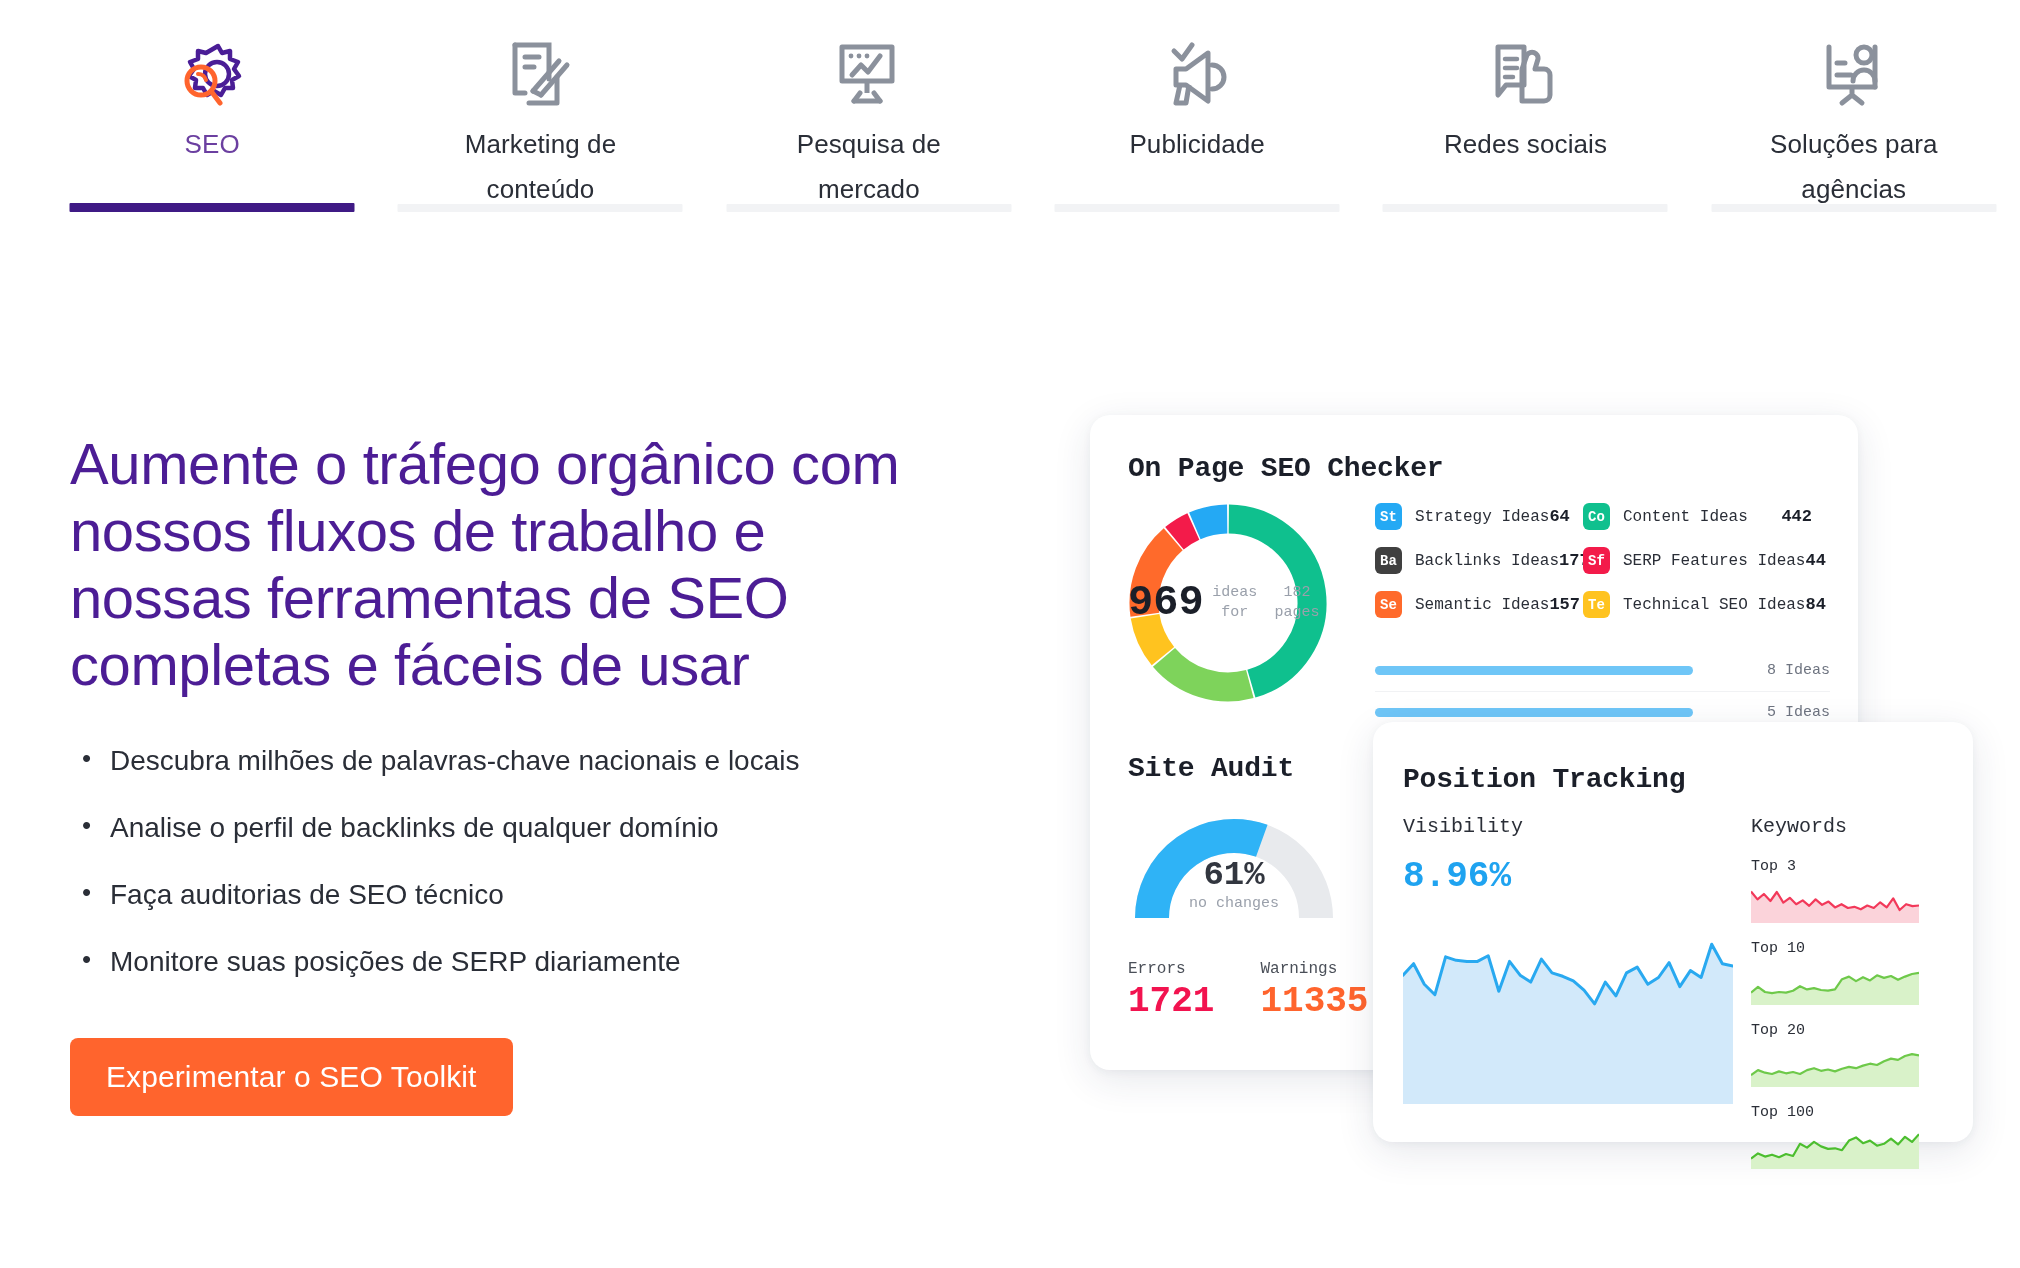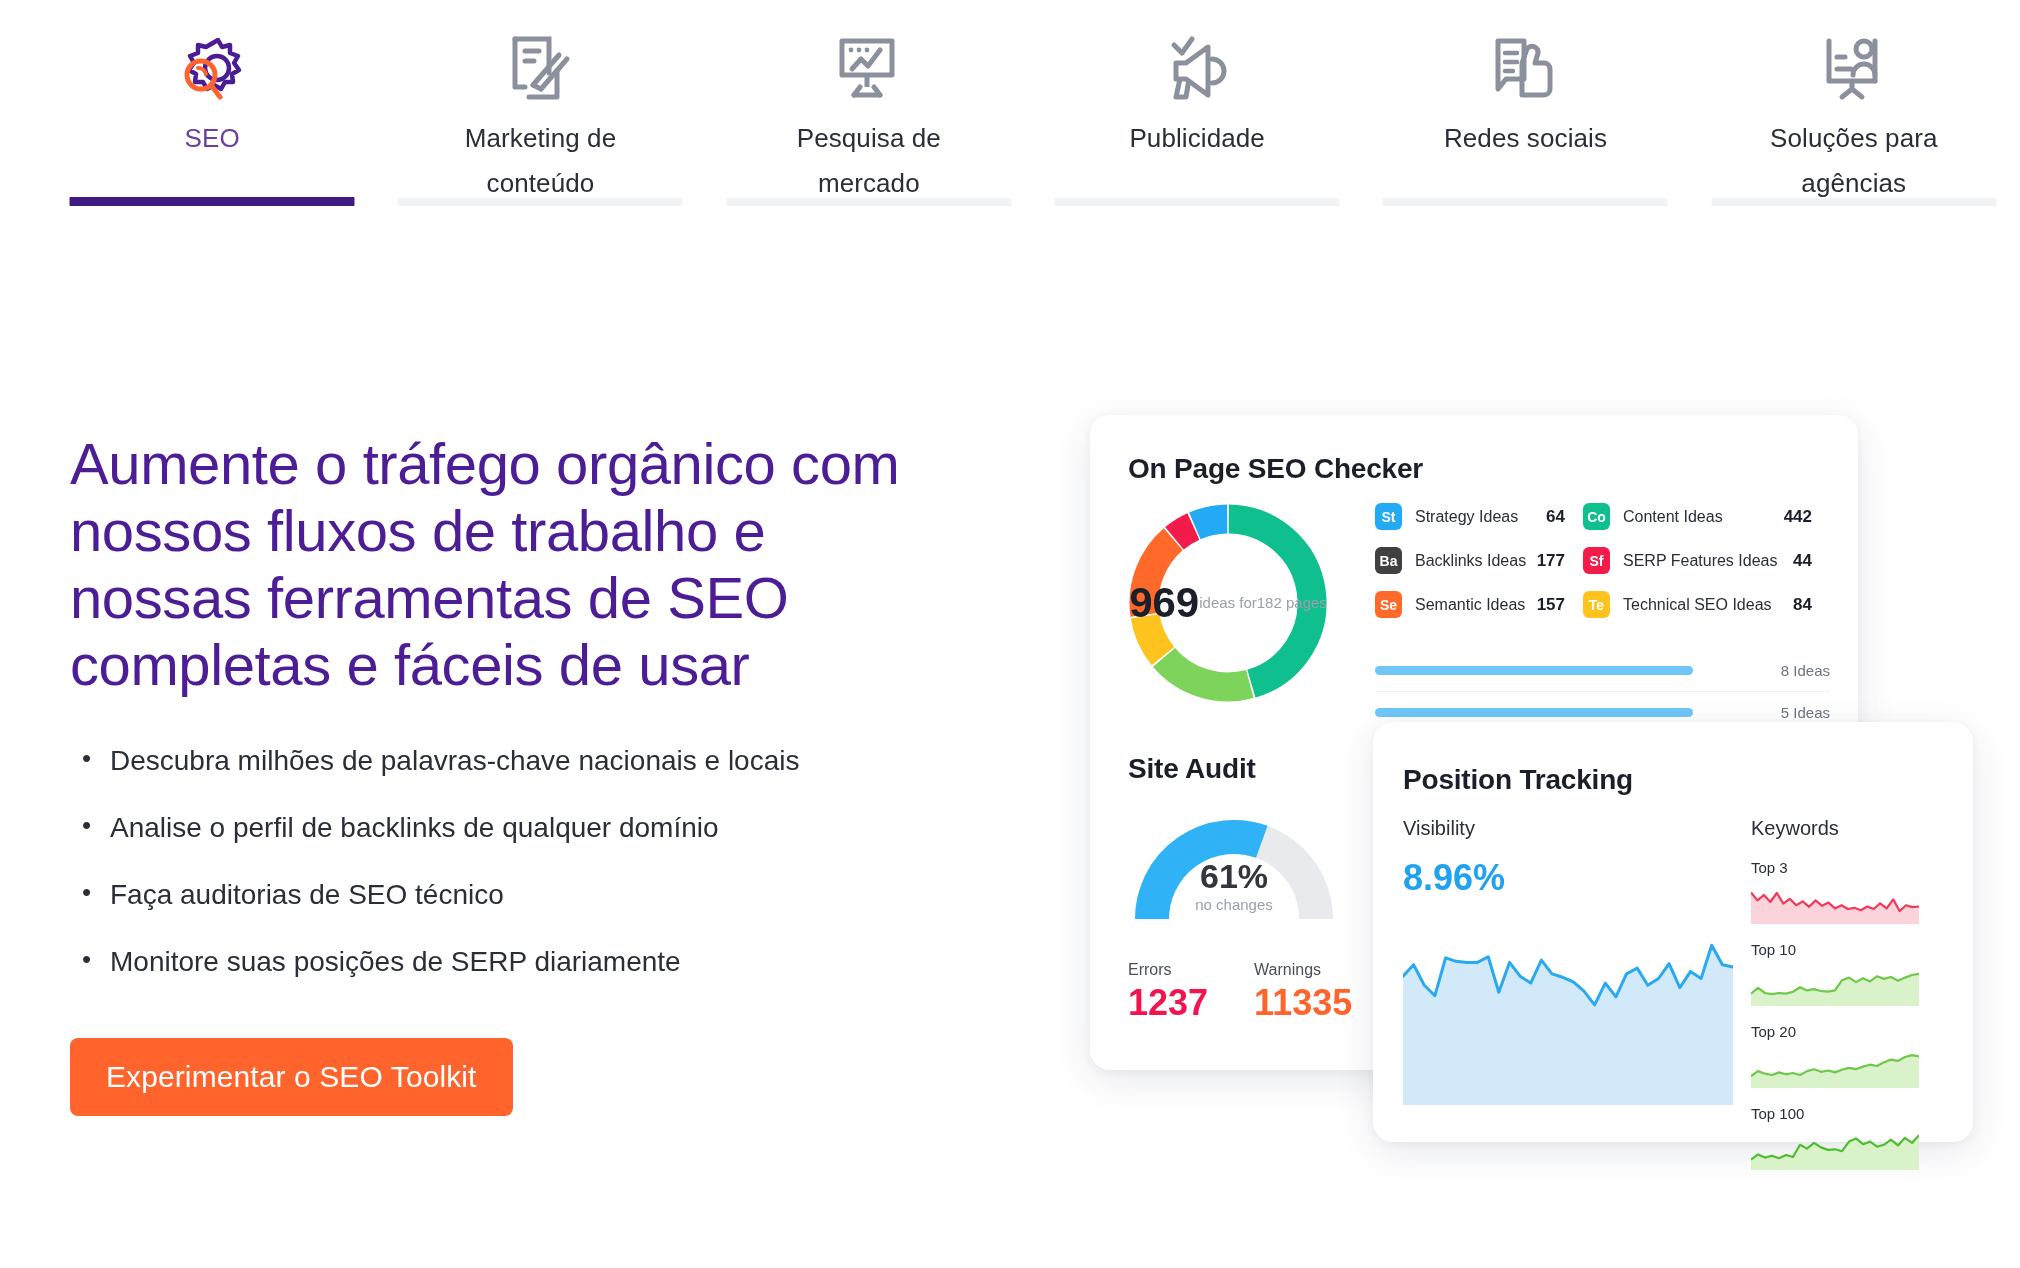--- a/index.html
+++ b/index.html
@@ -5,21 +5,21 @@
   * { box-sizing: border-box; margin: 0; padding: 0; }
   html, body {
     width: 2020px; height: 1268px;
     background: #ffffff;
     font-family: "Liberation Sans", sans-serif;
     overflow: hidden;
   }
   .page { position: relative; width: 2020px; height: 1268px; background:#fff; }
 
   
-  .tabs { display: flex; width: 1970px; margin-left: 48px; padding-top: 20px; }
+  .tabs { display: flex; width: 1970px; margin-left: 48px; padding-top: 26px; }
   .tab { flex: 1 1 0; display: flex; flex-direction: column; align-items: center; position: relative; }
   .tab-icon { height: 96px; display:flex; align-items:center; justify-content:center; }
   .tab-label {
     font-size: 26px; line-height: 45px; text-align: center;
     color: #2a2e37; letter-spacing: .1px; max-width: 240px;
   }
   .tab.active .tab-label { color: #6b3fa0; }
   .tab-underline {
     position: absolute; bottom: 0; left: 50%; transform: translateX(-50%);
     width: 285px; height: 8px; background: #f2f3f5; border-radius: 1px;
@@ -48,20 +48,21 @@
     background: #ff642d; color: #fff; font-size: 30px; font-weight: 400;
     border: none; border-radius: 8px; cursor: pointer; letter-spacing: .1px;
   }
 
   
   .cards { position: absolute; left: 1090px; top: 415px; width: 900px; height: 760px; }
 
   .card {
     position: absolute; background: #fff; border-radius: 20px;
     box-shadow: 0 10px 38px rgba(40,50,80,.11), 0 2px 8px rgba(40,50,80,.05);
+    font-family: Liberation Mono, monospace;
   }
   .card-back { left: 0; top: 0; width: 768px; height: 655px; }
   .card-front { left: 283px; top: 307px; width: 600px; height: 420px; }
 
   .card-title { font-size: 28px; font-weight: 700; color: #1b1f29; letter-spacing: -.2px; }
 
   
   .donut-wrap { position:absolute; left:38px; top:88px; width: 200px; height: 200px; }
   .donut-center {
     position: absolute; inset: 0; display:flex; flex-direction:row;
@@ -295,21 +296,21 @@
             <path id="gauge-fill" d="M18,108 A82,82 0 0 1 127.78,30.85" fill="none" stroke="#2fb3f6" stroke-width="34"></path>
           </svg>
           <div class="gauge-center">
             <div class="gauge-num">61%</div>
             <div class="gauge-sub">no changes</div>
           </div>
         </div>
         <div class="stats" id="stats">
             <div class="stat">
               <div class="stat-label">Errors</div>
-              <div class="stat-val" style="color:#f2134f">1237</div>
+              <div class="stat-val" style="color:#f2134f">1721</div>
             </div>
             <div class="stat">
               <div class="stat-label">Warnings</div>
               <div class="stat-val" style="color:#ff642d">11335</div>
             </div>
           </div>
       </div>
     </div>
 
     <div class="card card-front">

